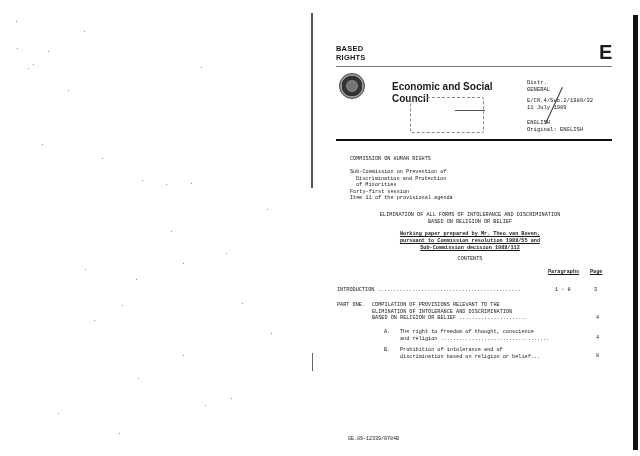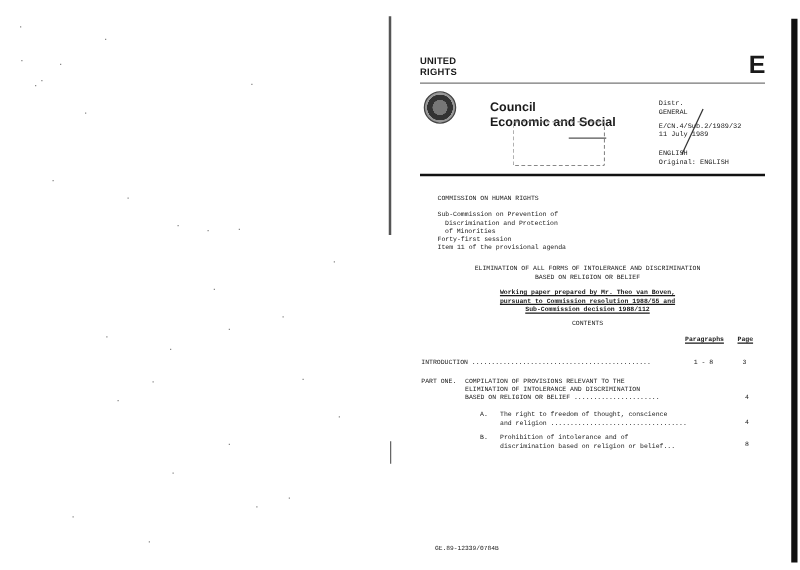--- a/index.html
+++ b/index.html
@@ -73,30 +73,30 @@
   <div class="speck" style="left:138px;top:378px"></div>
   <div class="speck" style="left:183px;top:355px"></div>
   <div class="speck" style="left:231px;top:398px"></div>
   <div class="speck" style="left:205px;top:405px"></div>
   <div class="speck" style="left:271px;top:333px"></div>
 </div>
 <div class="abs spine-line"></div>
 <div class="abs spine-line2"></div>
 
 <div class="abs un-title">
-  <div>UNITED</div>
+  <div>BASED</div>
   <div>RIGHTS</div>
 </div>
 <div class="abs big-e">E</div>
 <div class="abs rule-top"></div>
 
 <div class="abs emblem"></div>
 <div class="abs council">
+  <div>Economic and Social</div>
   <div>Council</div>
-  <div>Economic and Social</div>
 </div>
 <div class="abs stamp"></div>
 <div class="abs stamp-line"></div>
 
 <div class="abs distr">
   <div>Distr.</div>
   <div>GENERAL</div>
 </div>
 <div class="abs symbol">
   <div>E/CN.4/Sub.2/1989/32</div>

